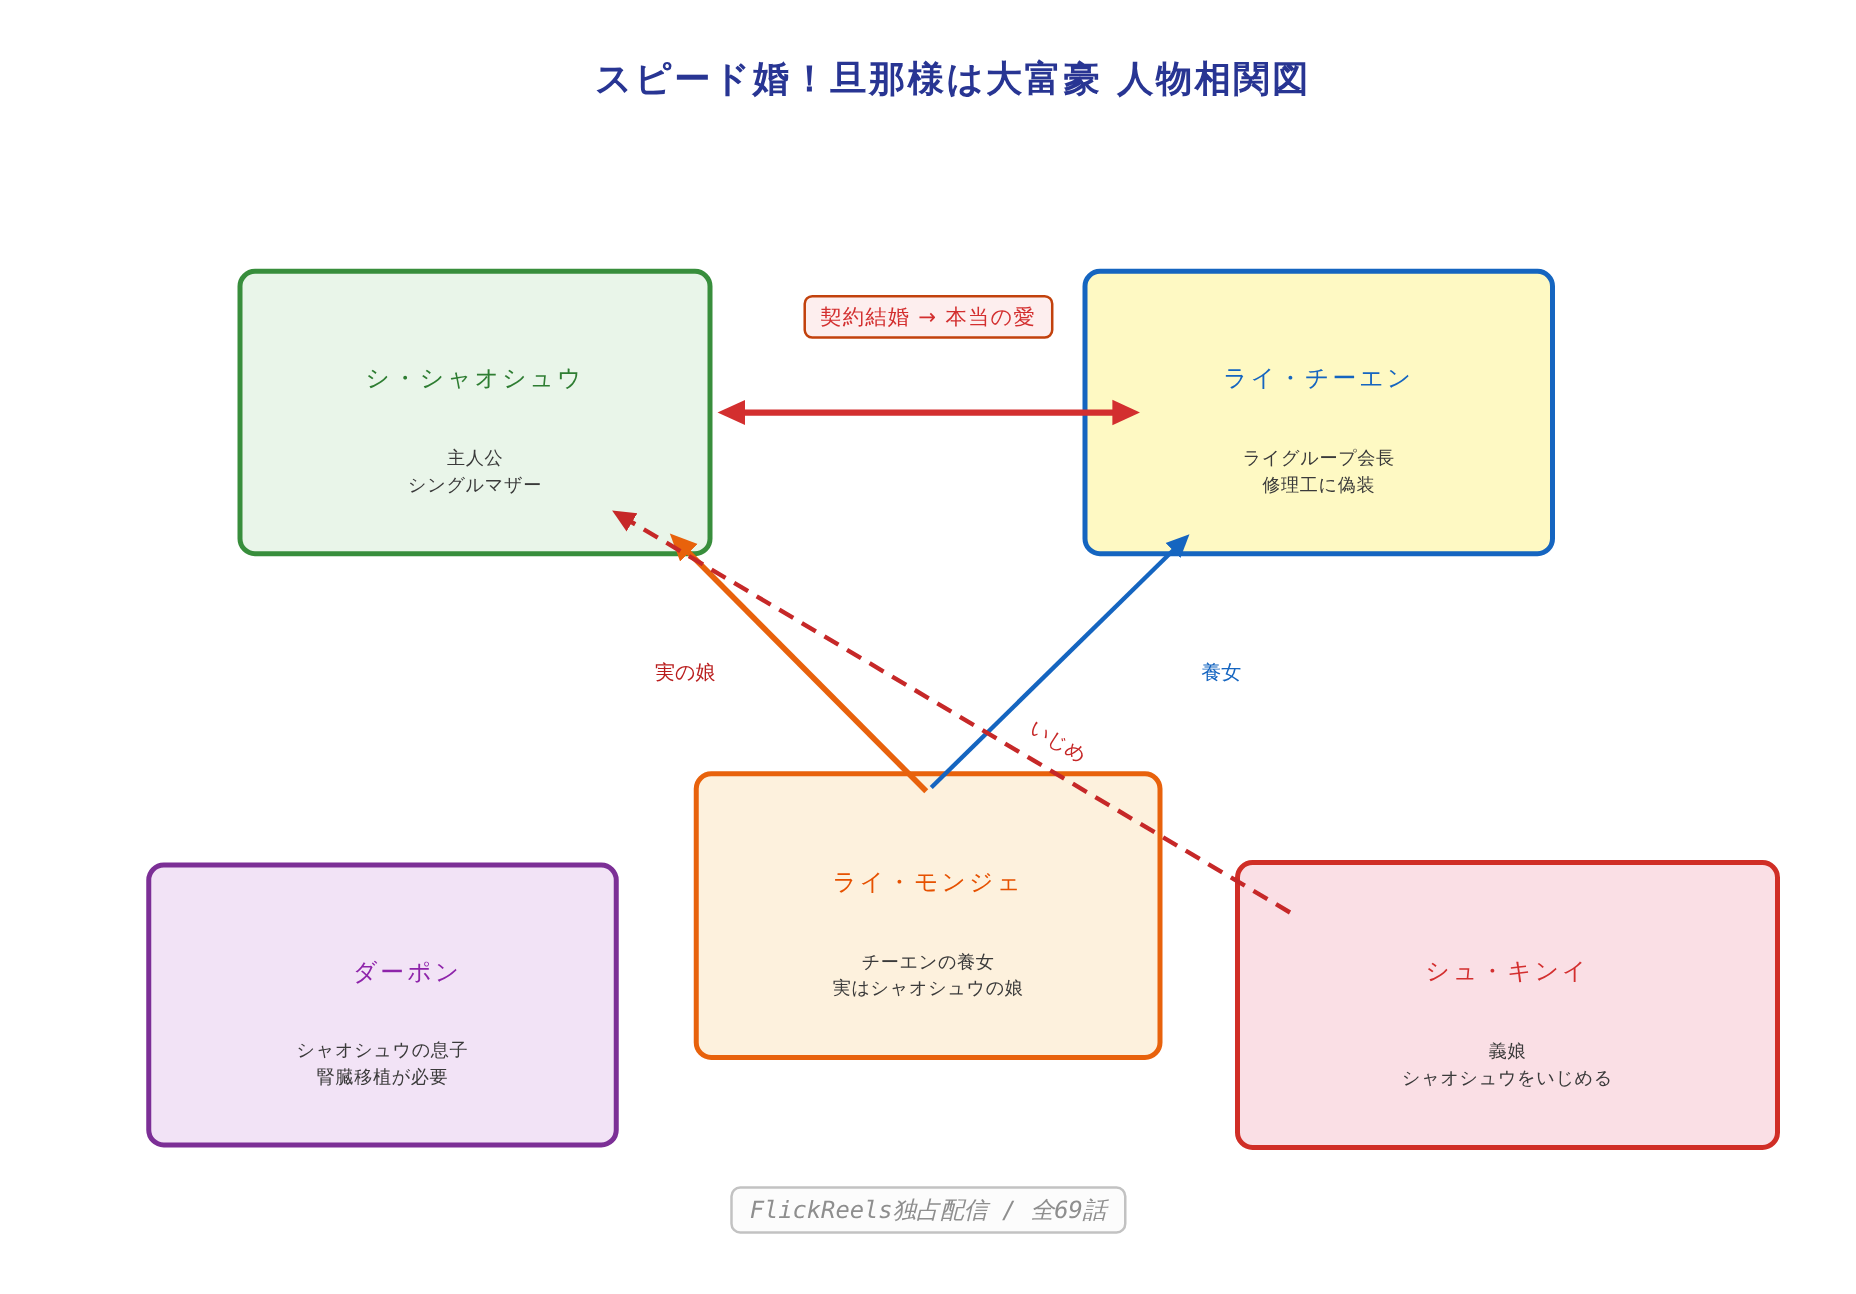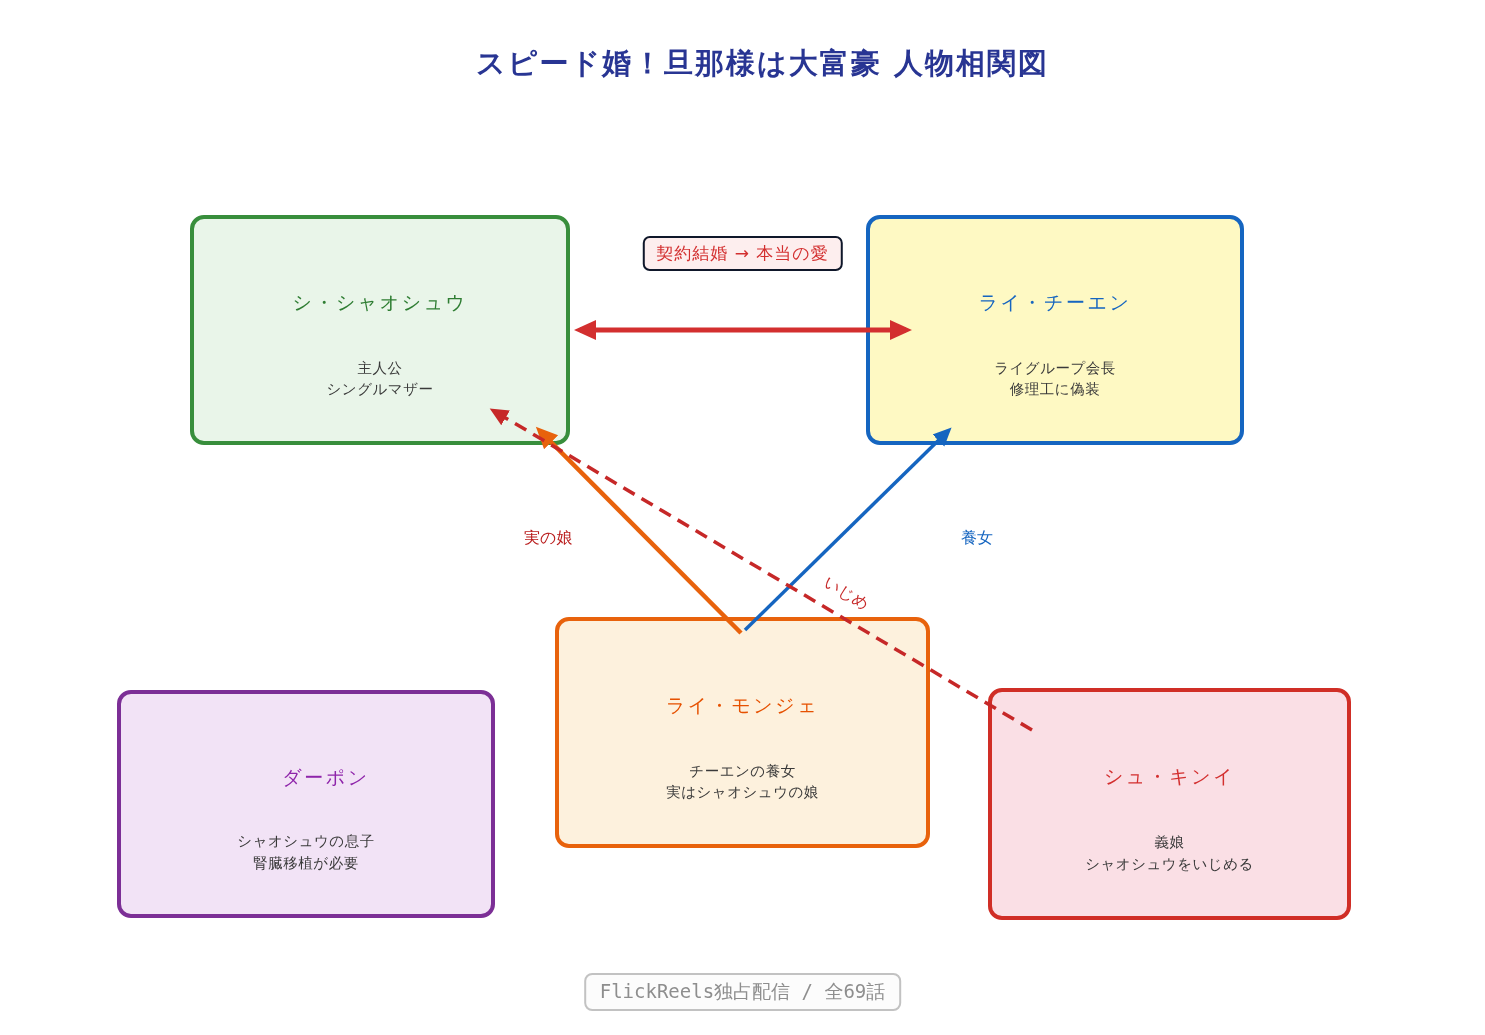--- a/index.html
+++ b/index.html
@@ -39,46 +39,46 @@
   .card-chien .card-name { color: #1565c0; }
 
   .card-monje { left: 555px; top: 617px; width: 375px; height: 231px;
     background: #fdf1dd; border-color: #e8620c; }
   .card-monje .card-name { color: #e65100; }
 
   .card-dapon { left: 117px; top: 690px; width: 378px; height: 228px;
     background: #f2e3f6; border-color: #7c2f96; }
   .card-dapon .card-name { color: #8e24aa; margin-left: 20px; }
 
-  .card-shukini { left: 988px; top: 688px; width: 363px; height: 232px;
+  .card-shukini { left: 988px; top: 688px; width: 436px; height: 232px;
     background: #fadfe5; border-color: #d02e26; }
   .card-shukini .card-name { color: #d32f2f; }
 
   .arrow-layer { position: absolute; inset: 0; z-index: 2; pointer-events: none; }
 
   .relation-label { position: absolute; z-index: 3; font-size: 16px; }
   .label-marriage {
     left: 50%; top: 236px; transform: translateX(-50%);
-    color: #d32f2f; background: #fdeeee; border: 2px solid #0f172a;
+    color: #d32f2f; background: #fdeeee; border: 2px solid #c2410c;
     border-radius: 7px; padding: 4px 12px; font-size: 17px;
     letter-spacing: 1px; white-space: nowrap;
   }
   .label-real-daughter { left: 524px; top: 528px; color: #b91c1c; }
   .label-adopted { left: 961px; top: 528px; color: #1565c0; }
   .label-bullying {
     left: 846px; top: 594px; color: #c62828;
     transform: translate(-50%, -50%) rotate(31deg);
   }
 
   .footer-badge {
-    position: absolute; left: 50%; top: 973px; transform: translateX(-50%);
+    position: absolute; left: 50%; top: 949px; transform: translateX(-50%);
     font-family: "DejaVu Sans Mono", "Liberation Mono", monospace;
     font-size: 19px; color: #8e8e8e; background: #fcfcfc;
     border: 2px solid #c2c2c2; border-radius: 8px;
-    padding: 4px 14px; white-space: nowrap; z-index: 3;
+    padding: 4px 14px; white-space: nowrap; z-index: 3; font-style: italic;
   }
 </style>
 </head>
 <body>
 
 <div class="stage">
 
   <div class="diagram-title">スピード婚！旦那様は大富豪 人物相関図</div>
 
   <div class="card card-shaoshu">

